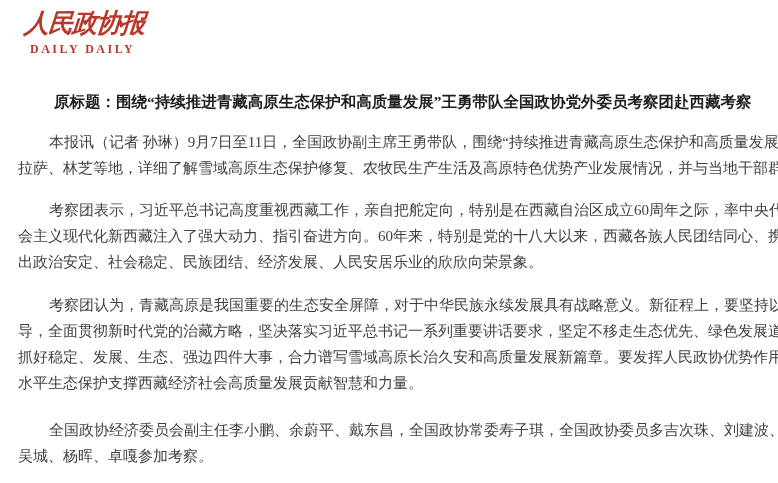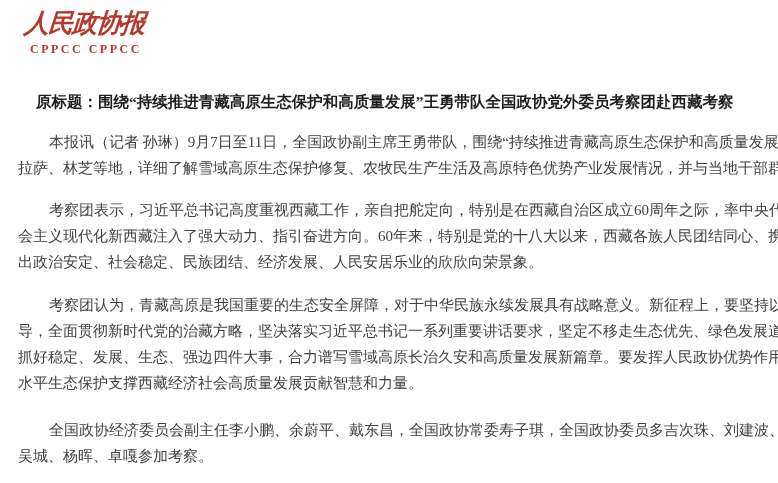--- a/index.html
+++ b/index.html
@@ -33,21 +33,21 @@
     font-size: 12px;
     font-weight: bold;
     color: #b5382b;
     letter-spacing: 2.5px;
     white-space: nowrap;
   }
 
   
   .article-title {
     position: absolute;
-    left: 36px;
+    left: 54px;
     top: 83px;
     font-size: 15.5px;
     font-weight: bold;
     color: #1e1e1e;
     white-space: nowrap;
     line-height: 18px;
   }
 
   
   .para {
@@ -64,21 +64,21 @@
   #p1 { top: 129px; }
   #p2 { top: 197px; }
   #p3 { top: 292px; }
   #p4 { top: 417px; }
 </style>
 </head>
 <body>
 
 <header>
   <div class="logo-cn">人民政协报</div>
-  <div class="logo-en">CPPCC CPPCC</div>
+  <div class="logo-en">DAILY DAILY</div>
 </header>
 
 <h1 class="article-title">原标题：围绕“持续推进青藏高原生态保护和高质量发展”王勇带队全国政协党外委员考察团赴西藏考察</h1>
 
 <main>
 
   <div class="para" id="p1">
     <div class="line first">本报讯（记者 孙琳）9月7日至11日，全国政协副主席王勇带队，围绕“持续推进青藏高原生态保护和高质量发展”</div>
     <div class="line">拉萨、林芝等地，详细了解雪域高原生态保护修复、农牧民生产生活及高原特色优势产业发展情况，并与当地干部群众</div>
   </div>

